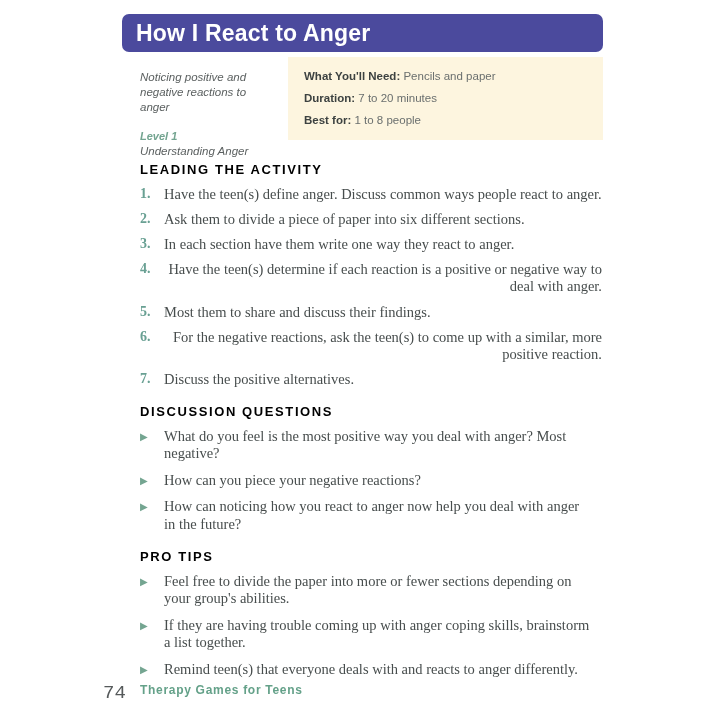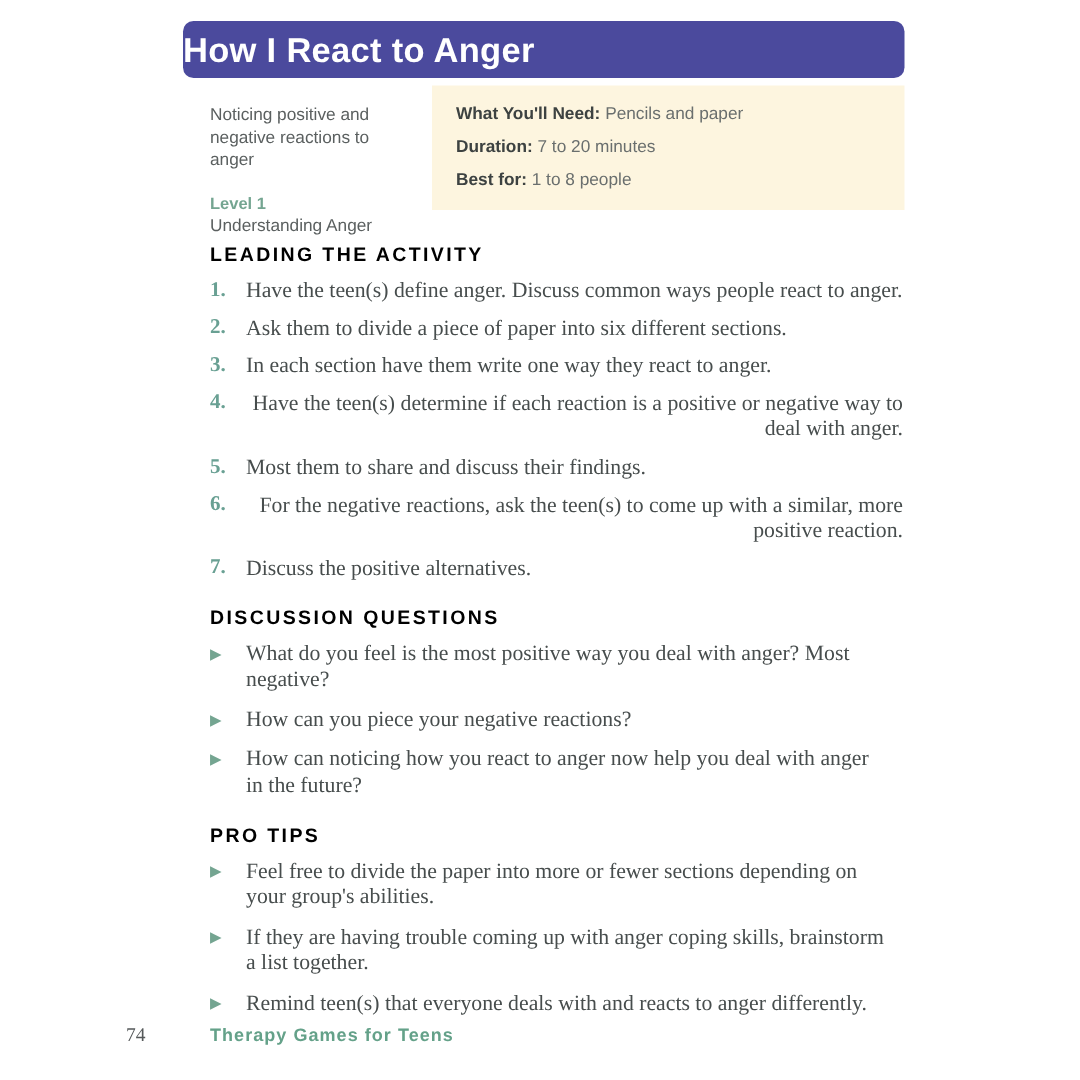--- a/index.html
+++ b/index.html
@@ -5,31 +5,31 @@
   * { margin: 0; padding: 0; box-sizing: border-box; }
   html, body { width: 720px; height: 720px; background: #ffffff; }
   body { font-family: "Liberation Sans", sans-serif; position: relative; }
 
   .page { position: absolute; inset: 0; background: #ffffff; }
 
   
   .banner {
     position: absolute; left: 122px; top: 14px; width: 481px; height: 38px;
     background: #4b4a9d; border-radius: 7px;
-    display: flex; align-items: center; 
+    display: flex; align-items: center; padding-left: 14px;
   }
   .banner h1 {
     color: #ffffff; font-size: 23px; font-weight: bold; letter-spacing: 0.2px;
     font-family: "Liberation Sans", sans-serif;
   }
 
   
   .sidebar {
     position: absolute; left: 140px; top: 70px; width: 135px;
-    font-size: 11.5px; color: #5b6060; line-height: 1.32;
+    font-size: 11.5px; color: #5b6060; line-height: 1.32; font-style: italic;
   }
   .sidebar .desc { margin-bottom: 13px; }
   .sidebar .level-label { color: #74a591; font-weight: bold; font-size: 11px; }
   .sidebar .level-name { color: #5b6060; font-size: 11.5px; margin-top: 1px; }
 
   
   .info-box {
     position: absolute; left: 288px; top: 57px; width: 315px; height: 83px;
     background: #fdf5df; padding: 13px 11px 0 16px;
   }
@@ -64,22 +64,22 @@
   }
   .bullets .marker {
     flex: 0 0 24px; color: #74a591; font-size: 10px; line-height: 17px;
     font-family: "DejaVu Sans", sans-serif;
   }
   .bullets .txt { max-width: 430px; }
 
   
   .footer { position: absolute; left: 0; top: 682px; width: 720px; }
   .page-num {
-    position: absolute; left: 84px; top: 0;
-    font-size: 13px; color: #55595a; font-family: Liberation Serif, serif;
+    position: absolute; left: 103px; top: 0;
+    font-size: 19px; color: #55595a; font-family: Liberation Mono, monospace;
   }
   .book-title {
     position: absolute; left: 140px; top: 1px;
     font-size: 12px; font-weight: bold; color: #64a189; letter-spacing: 0.7px;
     font-family: "Liberation Sans", sans-serif;
   }
 </style>
 </head>
 <body>
 

